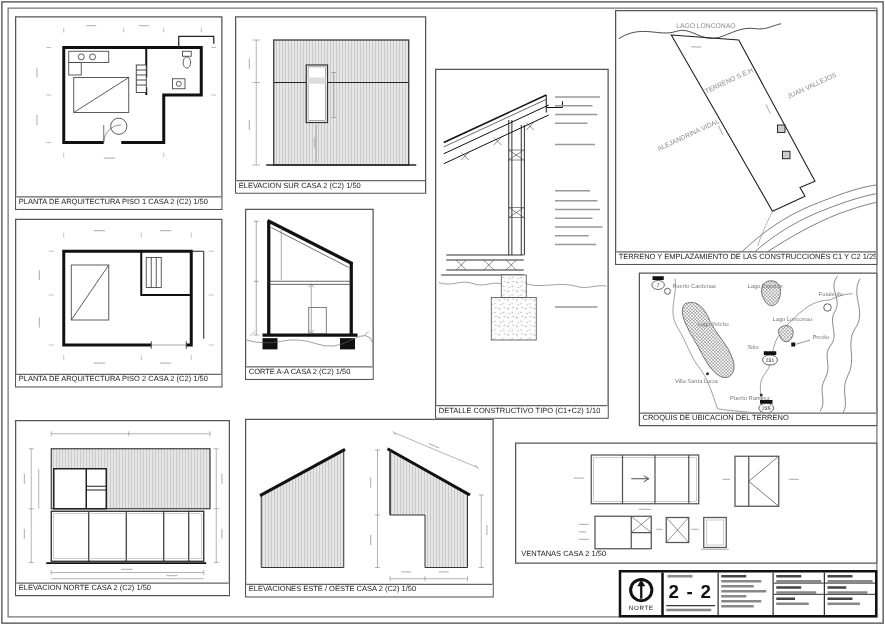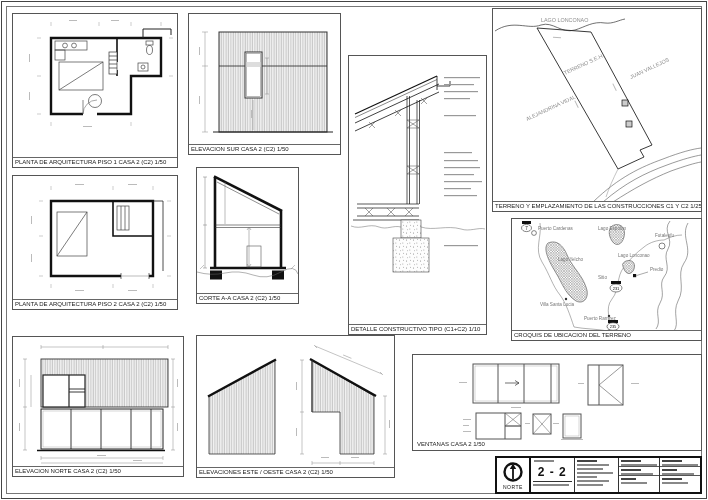--- a/index.html
+++ b/index.html
@@ -13,21 +13,21 @@
            font-size:6px;line-height:8px;padding-left:2px;white-space:nowrap;overflow:hidden;
            background:#fff;color:#1a1a1a;}
   .drawing{position:absolute;inset:0 0 9px 0;}
   
   #titleblock{position:absolute;left:495px;top:456px;width:207px;height:38px;
               border:2px solid #111;box-sizing:border-box;display:flex;background:#fff;}
   .tb-cell{border-left:1px solid #333;position:relative;box-sizing:border-box;}
   .tb-cell:first-child{border-left:none;}
   #tb-compass{width:36px;display:flex;flex-direction:column;align-items:center;justify-content:center;}
   #tb-num{width:50px;border-left:2px solid #111;text-align:center;}
-  #tb-num .big{font-size:12px;font-weight:bold;letter-spacing:1px;margin-top:3px;}
+  #tb-num .big{font-size:15px;font-weight:bold;letter-spacing:1px;margin-top:3px;}
   #tb-num .rule{border-top:1px solid #333;margin:2px 2px 0 2px;}
   .north-label{font-size:5px;letter-spacing:0.5px;margin-top:1px;}
   .g{height:2px;background:#888;margin:2px 2px 0 2px;}
   .g.h{background:#444;}
   .w1{width:26px}.w2{width:32px}.w3{width:20px}.w4{width:36px}.w5{width:15px}
   .tb-row{border-top:1px solid #555;}
   .tb-row:first-child{border-top:none;}
 </style>
 </head>
 <body>

